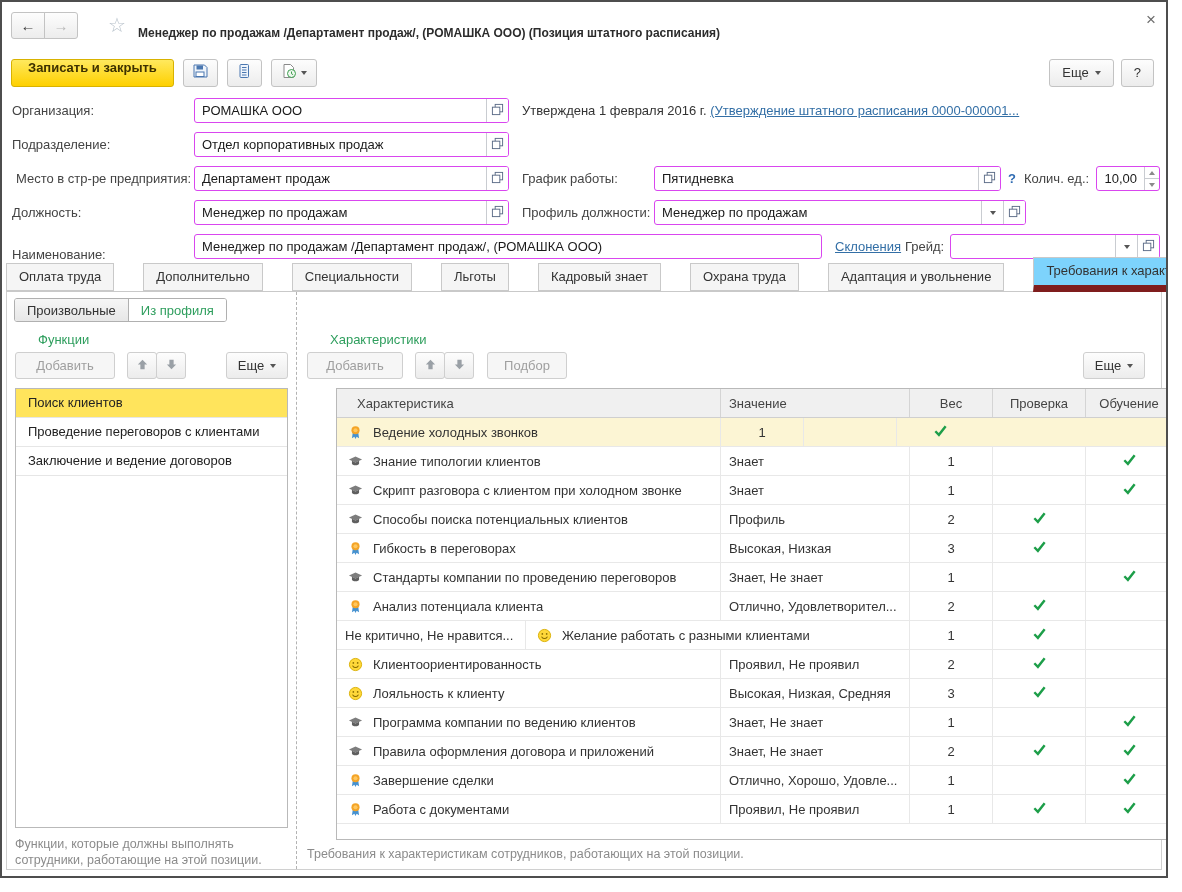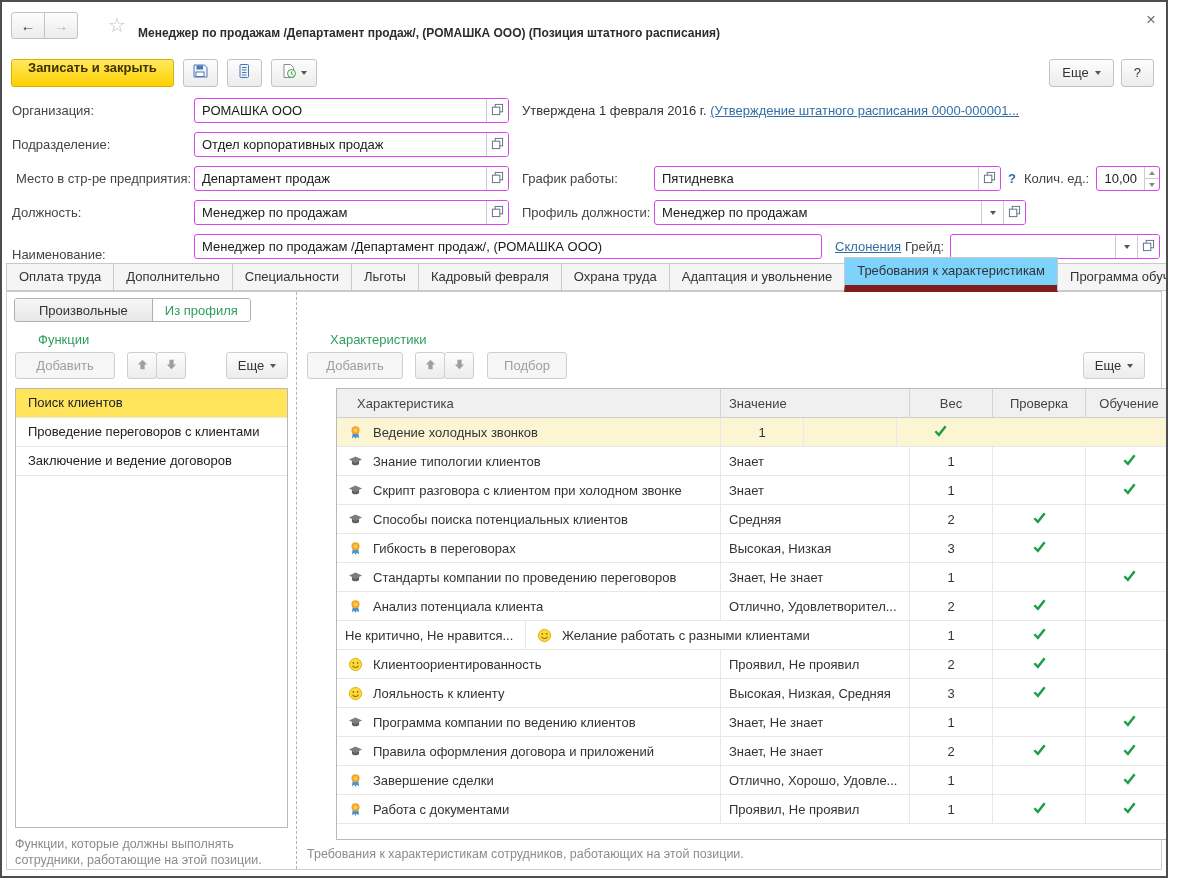--- a/index.html
+++ b/index.html
@@ -43,32 +43,32 @@
   .spinner { display:flex; flex-direction:column; width:15px; border-left:1px solid #c9ccd1; }
   .spinner .sp { flex:1; display:flex; align-items:center; justify-content:center; cursor:pointer; }
   .sp .c-up { width:0;height:0;border-left:3px solid transparent;border-right:3px solid transparent;border-bottom:4px solid #8a8a8a; }
   .sp .c-dn { width:0;height:0;border-left:3px solid transparent;border-right:3px solid transparent;border-top:4px solid #8a8a8a; }
   .plain { position:absolute; height:26px; line-height:26px; white-space:nowrap; color:#333; }
   a.lnk { color:#336fa6; text-decoration:underline; cursor:pointer; }
   .qmark { position:absolute; height:26px; line-height:26px; color:#2f6bb2; font-weight:bold; cursor:pointer; }
 
   
   .tabbar { position:absolute; left:4px; top:261px; width:1156px; height:29px; display:flex; align-items:flex-end;
-            border-bottom:1px solid #c9c9c9; }
+            border-bottom:1px solid #c9c9c9;gap:30px; }
   .tab { padding:5px 12px 6px; background:#f5f5f5; border:1px solid #c9c9c9; color:#333; white-space:nowrap; cursor:pointer; }
   .tab + .tab { margin-left:-1px; }
   .tab.active { background:#7dd3fc; border-bottom:7px solid #7f1d1d; margin-bottom:-1px; padding-bottom:7px; }
 
   
   .content { position:absolute; left:4px; top:290px; width:1156px; height:578px; background:#fff;
              border:1px solid #d0d0d0; border-top:none; }
   .divider { position:absolute; left:289px; top:0; bottom:0; border-left:1px dashed #b3b3b3; }
 
   .segmented { position:absolute; left:7px; top:6px; height:24px; display:flex; border:1px solid #b0b0b0; border-radius:3px; overflow:hidden; }
-  .segmented .segA { padding:0 24px; display:flex; align-items:center; background:linear-gradient(#f6f6f6,#e7e7e7); color:#333; border-right:1px solid #b0b0b0; cursor:pointer; }
+  .segmented .segA { padding:0 12px; display:flex; align-items:center; background:linear-gradient(#f6f6f6,#e7e7e7); color:#333; border-right:1px solid #b0b0b0; cursor:pointer; }
   .segmented .segB { padding:0 12px; display:flex; align-items:center; background:#fff; color:#2e9e5d; cursor:pointer; }
 
   .greenlbl { position:absolute; color:#2e9e5d; white-space:nowrap;margin-left:23px; }
   .cmdbtn { position:absolute; height:27px; border:1px solid #cfcfcf; border-radius:3px; background:linear-gradient(#fdfdfd,#ececec);
             display:flex; align-items:center; justify-content:center; font-size:13px; cursor:pointer; gap:6px; padding:0 10px; }
   .cmdbtn.disabled { color:#9f9f9f; background:#f6f6f6; }
   .arrbtn { position:absolute; width:30px; height:27px; border:1px solid #cfcfcf; border-radius:3px;
             background:linear-gradient(#fdfdfd,#ececec); display:flex; align-items:center; justify-content:center; cursor:pointer; }
 
   .listbox { position:absolute; left:8px; top:96px; width:273px; height:440px; border:1px solid #b9b9b9; background:#fff; overflow:hidden; }
@@ -248,21 +248,21 @@
             <rect x="1.5" y="4.5" width="8" height="8" fill="#fff" stroke="#5a6b86"></rect>
           </svg></span>
       </span>
   </div>
 
   <div class="tabbar">
       <div class="tab">Оплата труда</div>
       <div class="tab">Дополнительно</div>
       <div class="tab">Специальности</div>
       <div class="tab">Льготы</div>
-      <div class="tab">Кадровый февраля</div>
+      <div class="tab">Кадровый знает</div>
       <div class="tab">Охрана труда</div>
       <div class="tab">Адаптация и увольнение</div>
       <div class="tab active">Требования к характеристикам</div>
       <div class="tab">Программа обучения</div>
     </div>
 
   <div class="content">
     <div class="divider"></div>
 
     <div class="segmented">
@@ -380,21 +380,21 @@
           <div class="trow">
             <div class="tc c-name">
               <span class="ric">
                 <svg width="15" height="15" viewBox="0 0 16 16">
                   <path d="M8 2.6 15 5.8 8 9 1 5.8z" fill="#7d7d7d"></path>
                   <path d="M4.2 7.2v3.1c0 .9 1.7 1.6 3.8 1.6s3.8-.7 3.8-1.6V7.2L8 9z" fill="#5f5f5f"></path>
                 </svg>
               </span>
               <span class="rname">Способы поиска потенциальных клиентов</span>
             </div>
-            <div class="tc c-val">Средняя</div>
+            <div class="tc c-val">Профиль</div>
             <div class="tc c-w">2</div>
             <div class="tc c-chk">
               <span><svg width="15" height="15" viewBox="0 0 16 16">
                   <path d="M2.5 8.8 6.3 12.6 13.5 3.4" stroke="#1d9e49" stroke-width="2.6" fill="none"></path>
                 </svg></span>
             </div>
             <div class="tc c-tr"></div>
           </div>
           <div class="trow">
             <div class="tc c-name">

